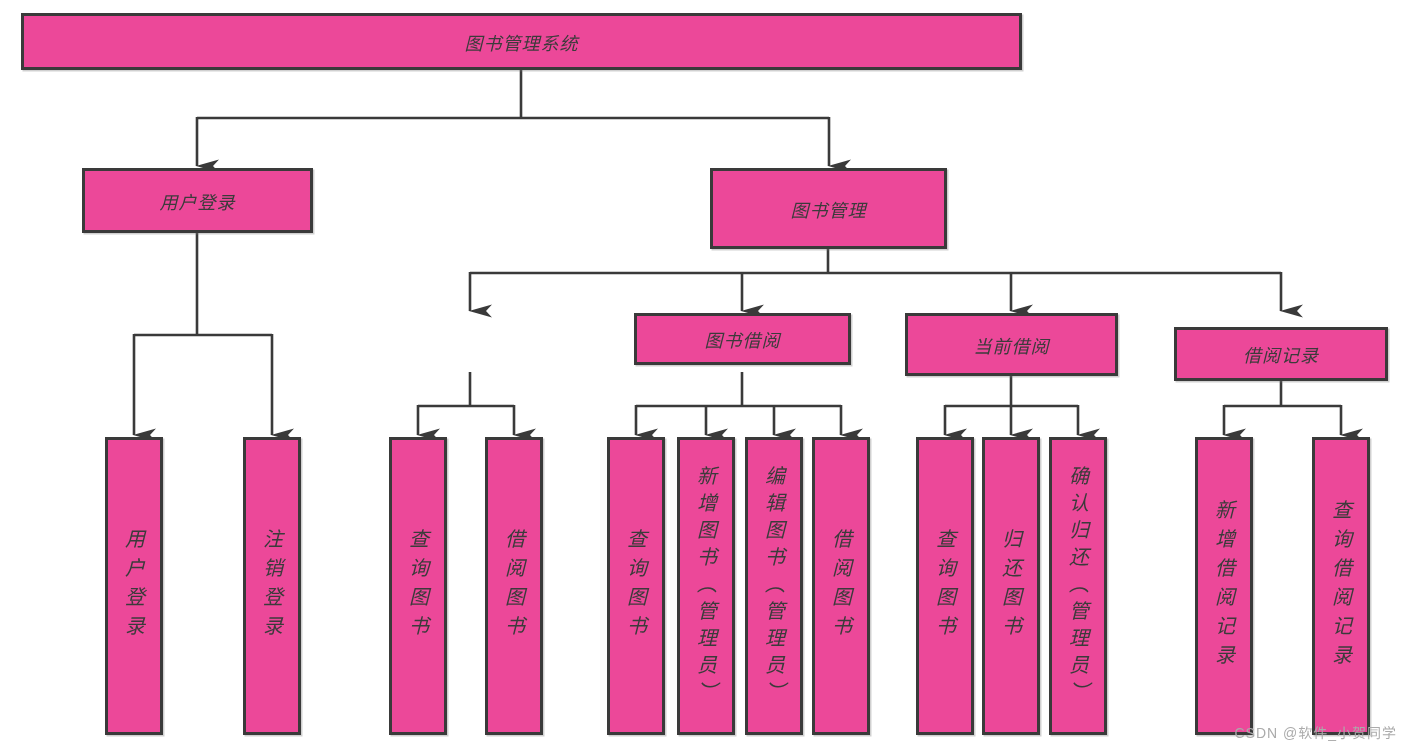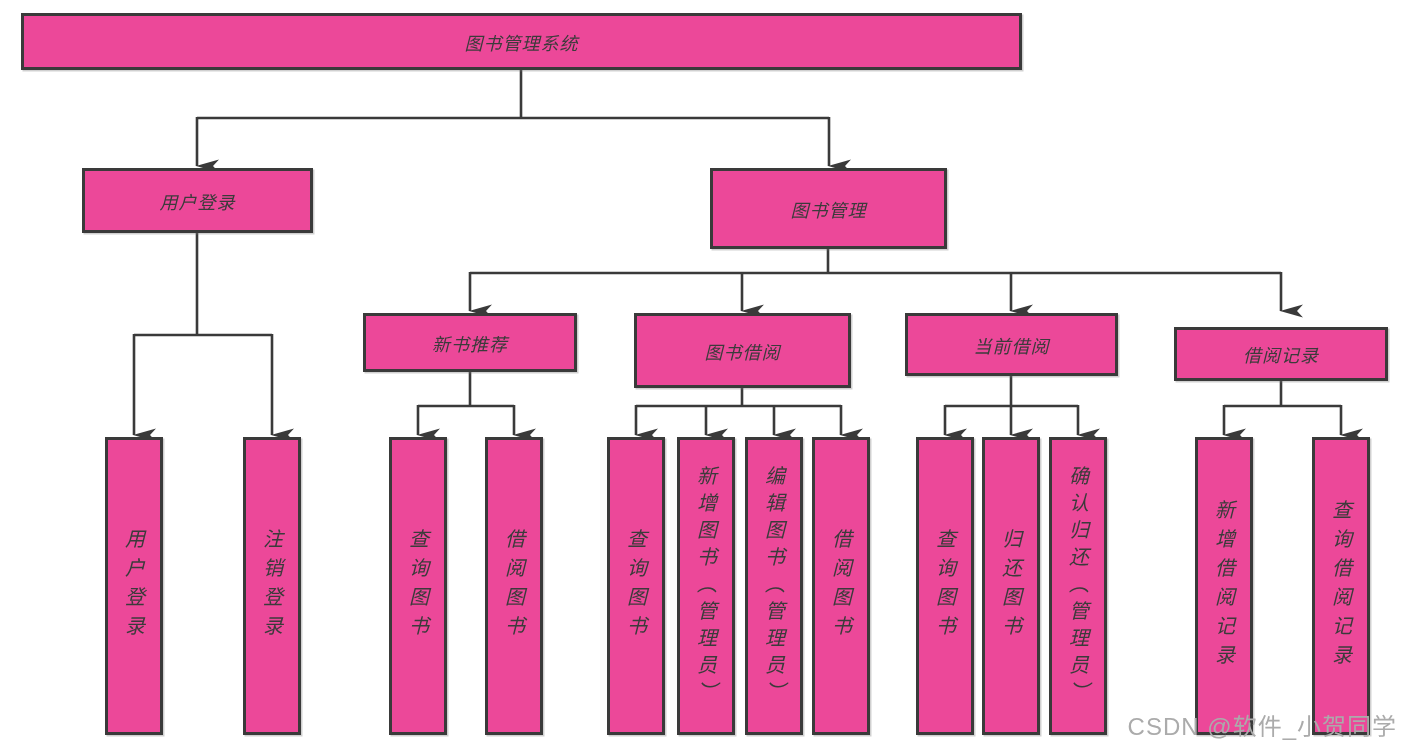--- a/index.html
+++ b/index.html
@@ -59,21 +59,21 @@
     writing-mode:vertical-rl;
     text-orientation:mixed;
     letter-spacing:9px;
     white-space:nowrap;
   }
   .vtext.long{letter-spacing:7px;}
   .watermark{
     position:absolute;
     right:8px;
     bottom:5px;
-    font-size:24px;
+    font-size:14px;
     color:var(--wm);
     letter-spacing:1px;
     pointer-events:none;
   }
 </style>
 </head>
 <body>
 
 <div class="canvas">
 
@@ -143,24 +143,21 @@
     <span>图书管理系统</span>
   </div>
 
   <div class="box hnode" style="left:82px;top:168px;width:231px;height:65px">
     <span>用户登录</span>
   </div>
   <div class="box hnode" style="left:710px;top:168px;width:237px;height:81px">
     <span>图书管理</span>
   </div>
 
-  <div class="box hnode" style="left:363px;top:313px;width:214px;height:59px">
-    <span>新书推荐</span>
-  </div>
-  <div class="box hnode" style="left:634px;top:313px;width:217px;height:75px">
+  <div class="box hnode" style="left:634px;top:313px;width:217px;height:52px">
     <span>图书借阅</span>
   </div>
   <div class="box hnode" style="left:905px;top:313px;width:213px;height:63px">
     <span>当前借阅</span>
   </div>
   <div class="box hnode" style="left:1174px;top:327px;width:214px;height:54px">
     <span>借阅记录</span>
   </div>
 
   <div class="box leaf" style="left:105px">

